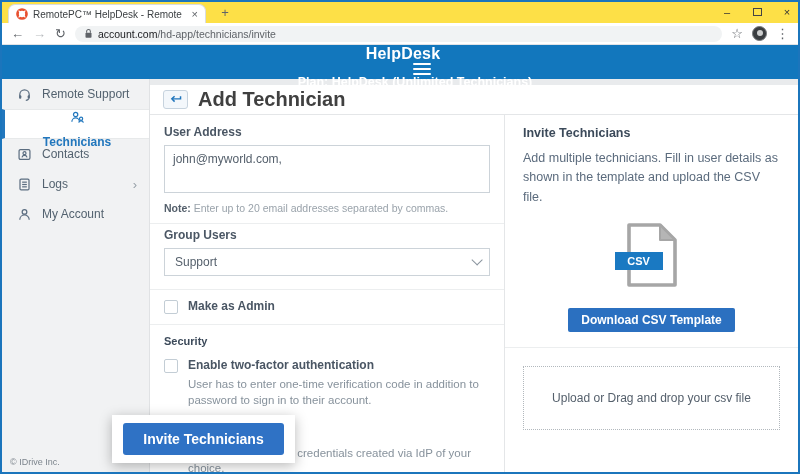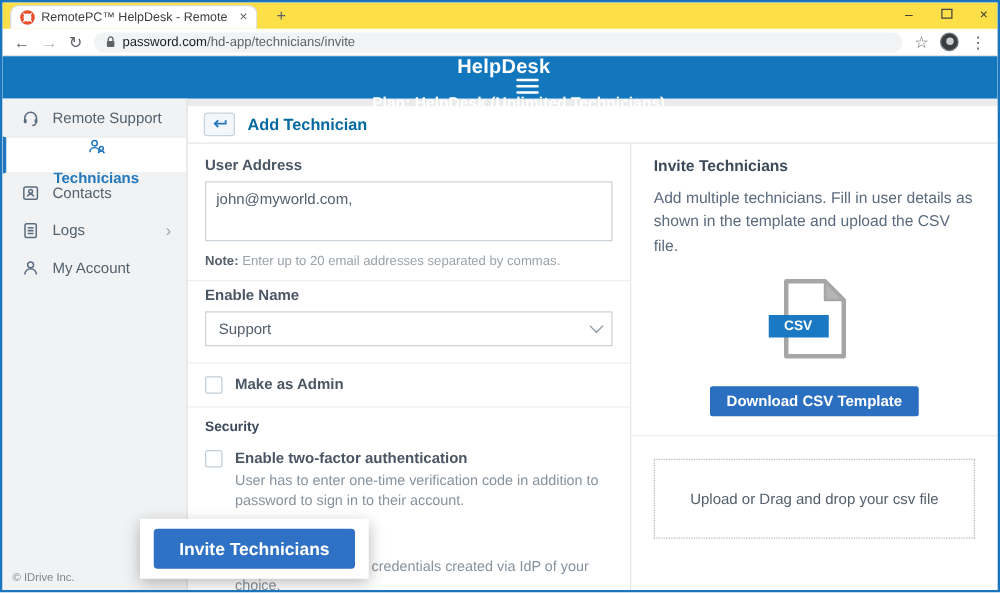--- a/index.html
+++ b/index.html
@@ -46,21 +46,21 @@
   .side-item.active { background:#fff; border-left-color:#2277bd; color:#2277bd; font-weight:bold;
                       border-top:1px solid #e7e9ea; border-bottom:1px solid #e7e9ea;flex-direction:column; }
   .side-chevron { margin-left:auto; color:#98a1a9; font-size:13px; }
   .copyright { position:absolute; bottom:5px; left:8px; font-size:9px; color:#7d858d; }
 
   .main { flex:1; display:flex; flex-direction:column; padding-top:6px; min-width:0; }
   .maincard { background:#fff; flex:1; display:flex; flex-direction:column; min-height:0; }
   .pagebar { height:30px; border-bottom:1px solid #e4e6e8; display:flex; align-items:center; padding:0 13px; gap:10px; flex-shrink:0; }
   .backbtn { width:25px; height:19px; border:1px solid #c7d3de; border-radius:3px; background:#f3f7fb;
              display:flex; align-items:center; justify-content:center; cursor:pointer; }
-  .pagetitle { font-size:13px; font-weight:bold; color:#0369a1;text-align:center; }
+  .pagetitle { font-size:20px; font-weight:bold; color:#404040;text-align:center; }
   .columns { flex:1; display:flex; min-height:0; }
   .formcol { width:355px; border-right:1px solid #e4e6e8; padding:6px 14px 0; flex-shrink:0; }
   .panelcol { flex:1; padding:6px 18px 0; min-width:0; }
 
   
   .flabel { font-size:12px; font-weight:bold; color:#4a5664; display:block; margin:4px 0 6px; }
   .emailbox { width:100%; height:48px; border:1px solid #ccd3d9; font-size:12px; color:#55606c;
               padding:6px 8px; resize:none; font-family:"Liberation Sans", sans-serif; outline:none; }
   .note { font-size:10.5px; color:#9aa3ab; margin:5px 0 9px; }
   .note b { color:#55606c; }
@@ -123,21 +123,21 @@
 
   <div class="navbar">
     <span class="navico">←</span>
     <span class="navico disabled">→</span>
     <span class="navico">↻</span>
     <div class="addressbar">
       <svg width="9" height="11" viewBox="0 0 12 14">
         <rect x="2" y="6" width="8" height="6.5" rx="1" fill="#5f6368"></rect>
         <path d="M3.5 6 V4.2 a2.5 2.5 0 0 1 5 0 V6" fill="none" stroke="#5f6368" stroke-width="1.4"></path>
       </svg>
-      <span class="url"><span>password.com</span><span class="path">/hd-app/technicians/invite</span></span>
+      <span class="url"><span>account.com</span><span class="path">/hd-app/technicians/invite</span></span>
     </div>
     <span class="navico">☆</span>
     <span class="avatar-browser"></span>
     <span class="navico">⋮</span>
   </div>
 
   <div class="appheader">
     <svg width="20" height="20" viewBox="0 0 20 20">
       <rect x="1" y="1" width="18" height="18" rx="5" fill="#e8502f"></rect>
       <g stroke="#fff" stroke-width="2.2">
@@ -226,21 +226,21 @@
         </div>
 
         <div class="columns">
 
           <section class="formcol">
             <label class="flabel">User Address</label>
             <textarea class="emailbox" style="">john@myworld.com,</textarea>
             <div class="note"><b>Note:</b><span> Enter up to 20 email addresses separated by commas.</span></div>
             <div class="hdivider"></div>
 
-            <label class="flabel">Enable Name</label>
+            <label class="flabel">Group Users</label>
             <div class="selectbox">
               <span>Support</span>
               <span class="chev-down"></span>
             </div>
             <div class="hdivider"></div>
 
             <div class="cbrow">
               <span class="cb"></span>
               <span class="cblabel">Make as Admin</span>
             </div>

